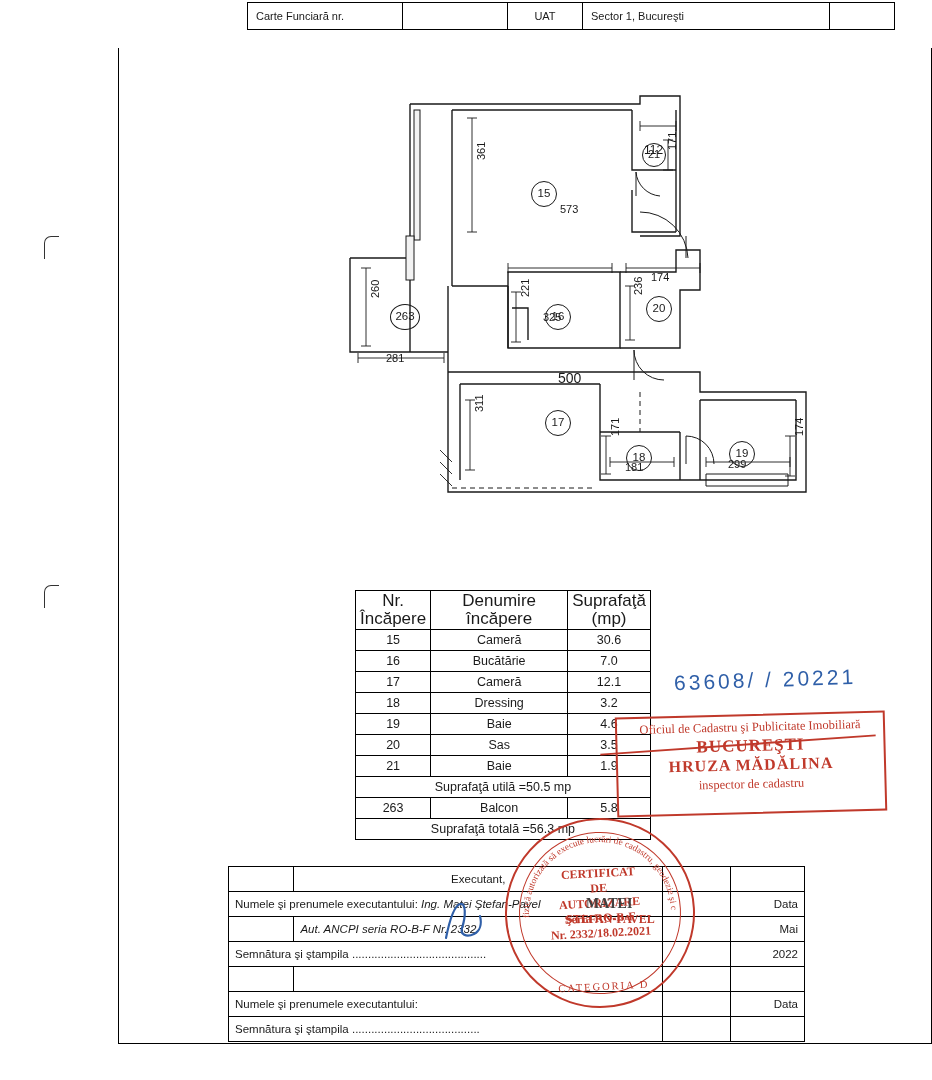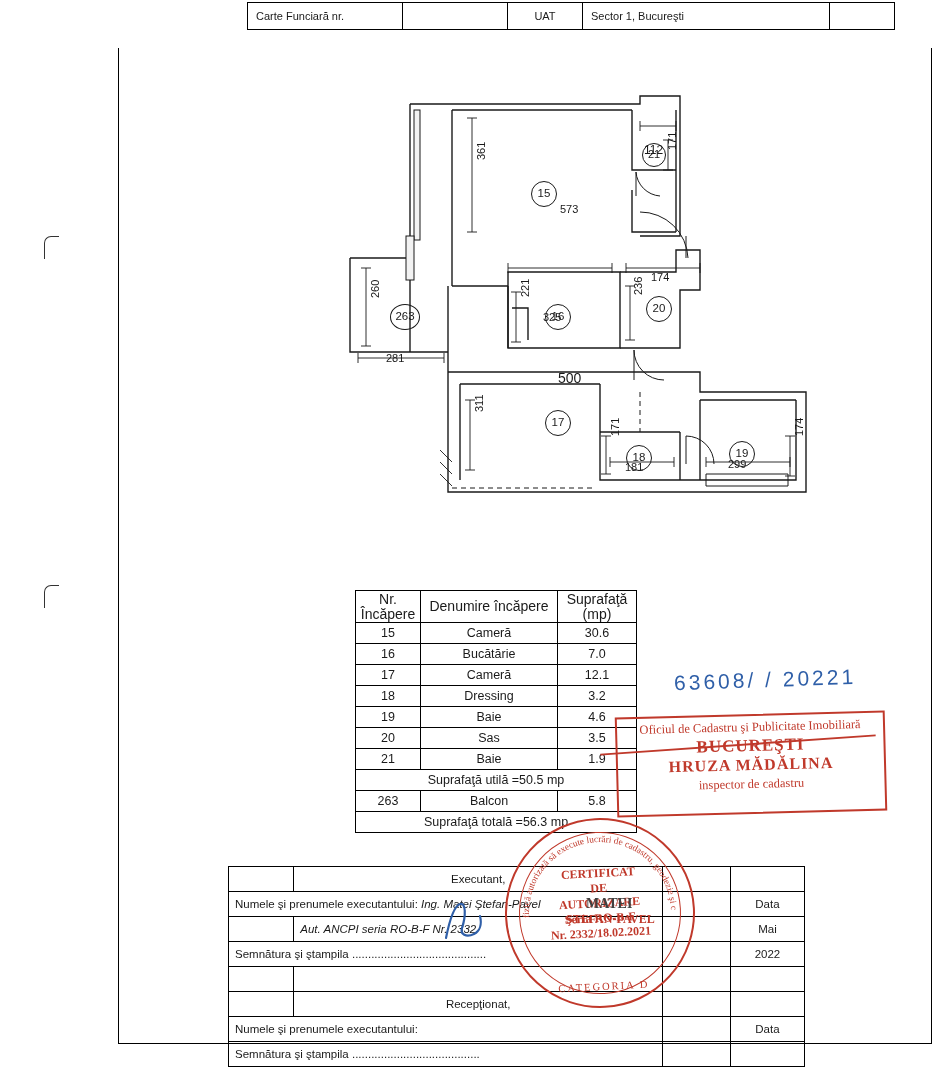--- a/index.html
+++ b/index.html
@@ -58,21 +58,21 @@
     background:transparent;
   }
   .rooms-table th,.rooms-table td{
     border:1px solid #000;
     padding:1px 4px;
     height:18px;
     text-align:center;
     vertical-align:middle;
     font-weight:normal;
   }
-  .rooms-table th{font-size:14px;line-height:1.05;}
+  .rooms-table th{font-size:17px;line-height:1.05;}
   .col-nr{width:56px;}
   .col-den{width:128px;border-radius:9px;}
   .col-sup{width:70px;}
   .sum-row td{text-align:center;font-size:12.5px;}
 
   
   .sig-table{
     position:absolute;left:228px;top:866px;
     border-collapse:collapse;
     font-size:11.5px;
@@ -81,21 +81,21 @@
   .sig-table td{
     border:1px solid #000;
     padding:2px 6px;
     height:20px;
     vertical-align:middle;
     margin-top:44px;
   }
   .sig-c1{width:58px;}
   .sig-c2{width:390px;}
   .sig-c3{width:62px;}
-  .sig-c4{width:66px;text-align:center;}
+  .sig-c4{width:66px;text-align:right;}
   .center{text-align:center;}
   .ital{font-style:italic;}
 
   
   .stamp-number{
     position:absolute;left:674px;top:668px;
     font-family:"Liberation Sans", sans-serif;
     font-size:21px;letter-spacing:3px;
     color:#2f5fa8;
     transform:rotate(-2deg);
@@ -382,26 +382,20 @@
       <td colspan="2">
         <span>Semnătura şi ştampila</span>
         <span>..........................................</span>
       </td>
       <td class="sig-c3">&nbsp;</td>
       <td class="sig-c4">2022</td>
     </tr>
     <tr>
       <td class="sig-c1">&nbsp;</td>
       <td class="sig-c2">&nbsp;</td>
-      <td class="sig-c3">&nbsp;</td>
-      <td class="sig-c4">&nbsp;</td>
-    </tr>
-    <tr>
-      <td class="sig-c1">&nbsp;</td>
-      <td class="sig-c2 center">Recepţionat,</td>
       <td class="sig-c3">&nbsp;</td>
       <td class="sig-c4">&nbsp;</td>
     </tr>
     <tr>
       <td colspan="2">Numele şi prenumele executantului:</td>
       <td class="sig-c3">&nbsp;</td>
       <td class="sig-c4">Data</td>
     </tr>
     <tr>
       <td colspan="2">

